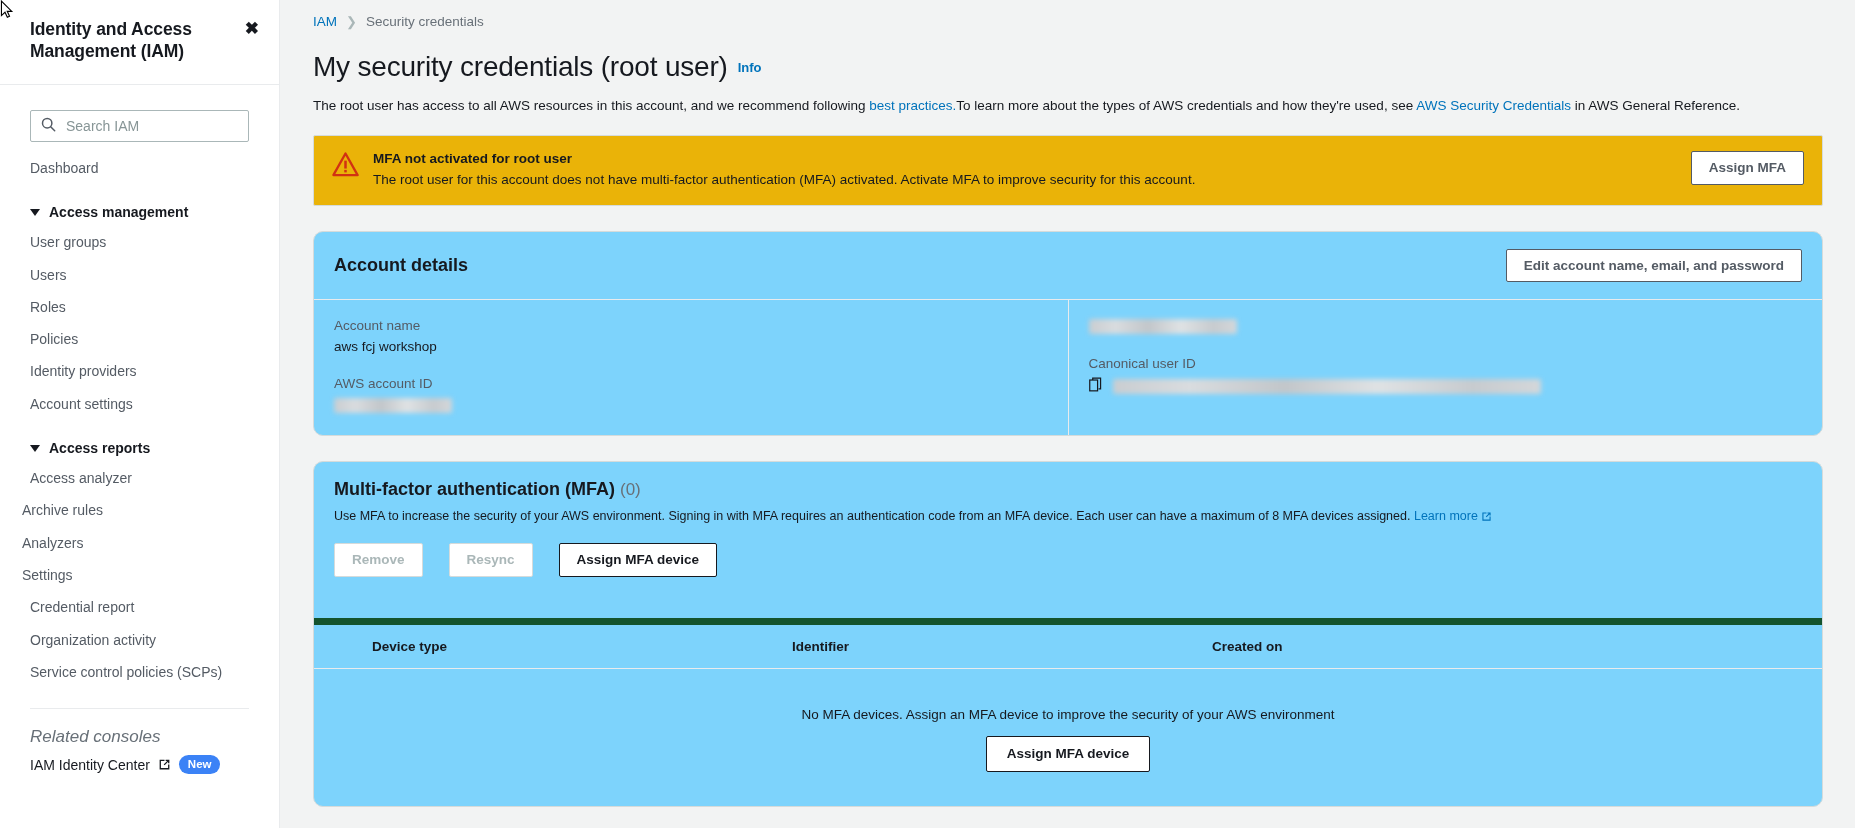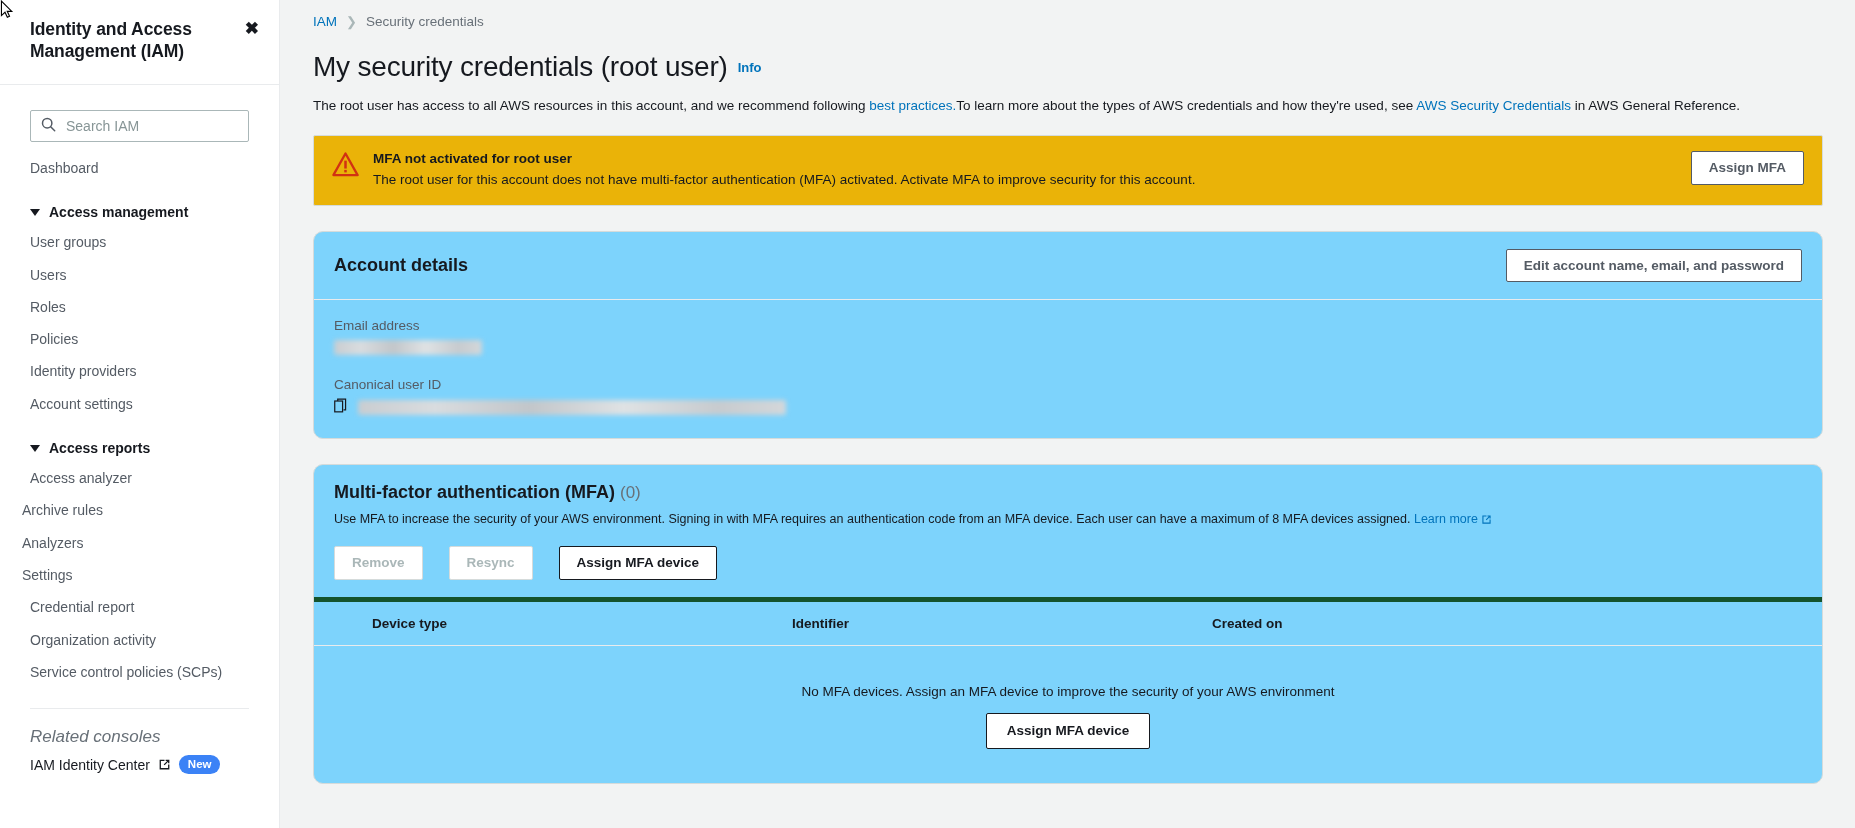--- a/index.html
+++ b/index.html
@@ -286,21 +286,22 @@
   .learn-ext { display: inline-block; vertical-align: -2px; margin-left: 3px; }
   .mfa-actions {
     display: flex;
     gap: 26px;
     padding: 16px 20px 17px 20px;
     align-items: flex-end;
   }
   table.mfa-table {
     width: 100%;
     border-collapse: collapse;
-    border-top: 5px solid #14532d;
+    border-top: 7px solid #14532d;
+    margin-top: 24px;
   }
   table.mfa-table th {
     text-align: left;
     font-size: 13.5px;
     font-weight: bold;
     color: #16191f;
     padding: 14px 10px 14px 10px;
     border-bottom: 1px solid #e9ebed;
   }
   th.col-check { width: 48px; }
@@ -430,24 +431,35 @@
       </div>
 
       <section class="card">
         <div class="card-head">
           <div class="card-title">Account details</div>
           <button class="btn">Edit account name, email, and password</button>
         </div>
         <div class="card-divider"></div>
         <div class="details-grid">
 
-
           <div class="details-col">
             <div class="field">
-              <div class="field-label">Email address</div>
+              <div class="field-label">Account name</div>
+              <div class="field-value">aws fcj workshop</div>
+            </div>
+            <div class="field">
+              <div class="field-label">AWS account ID</div>
+              <div class="field-value">
+                <span class="redacted" style="width:118px"></span>
+              </div>
+            </div>
+          </div>
+
+          <div class="details-col">
+            <div class="field">
               <div class="field-value">
                 <span class="redacted" style="width:148px"></span>
               </div>
             </div>
             <div class="field">
               <div class="field-label">Canonical user ID</div>
               <div class="copy-row">
                 <span class="copy-icon">
                   <svg width="14" height="15" viewBox="0 0 15 16">
                     <rect x="0.8" y="3.2" width="8.4" height="11.6" fill="none" stroke="#16191f" stroke-width="1.3"></rect>

